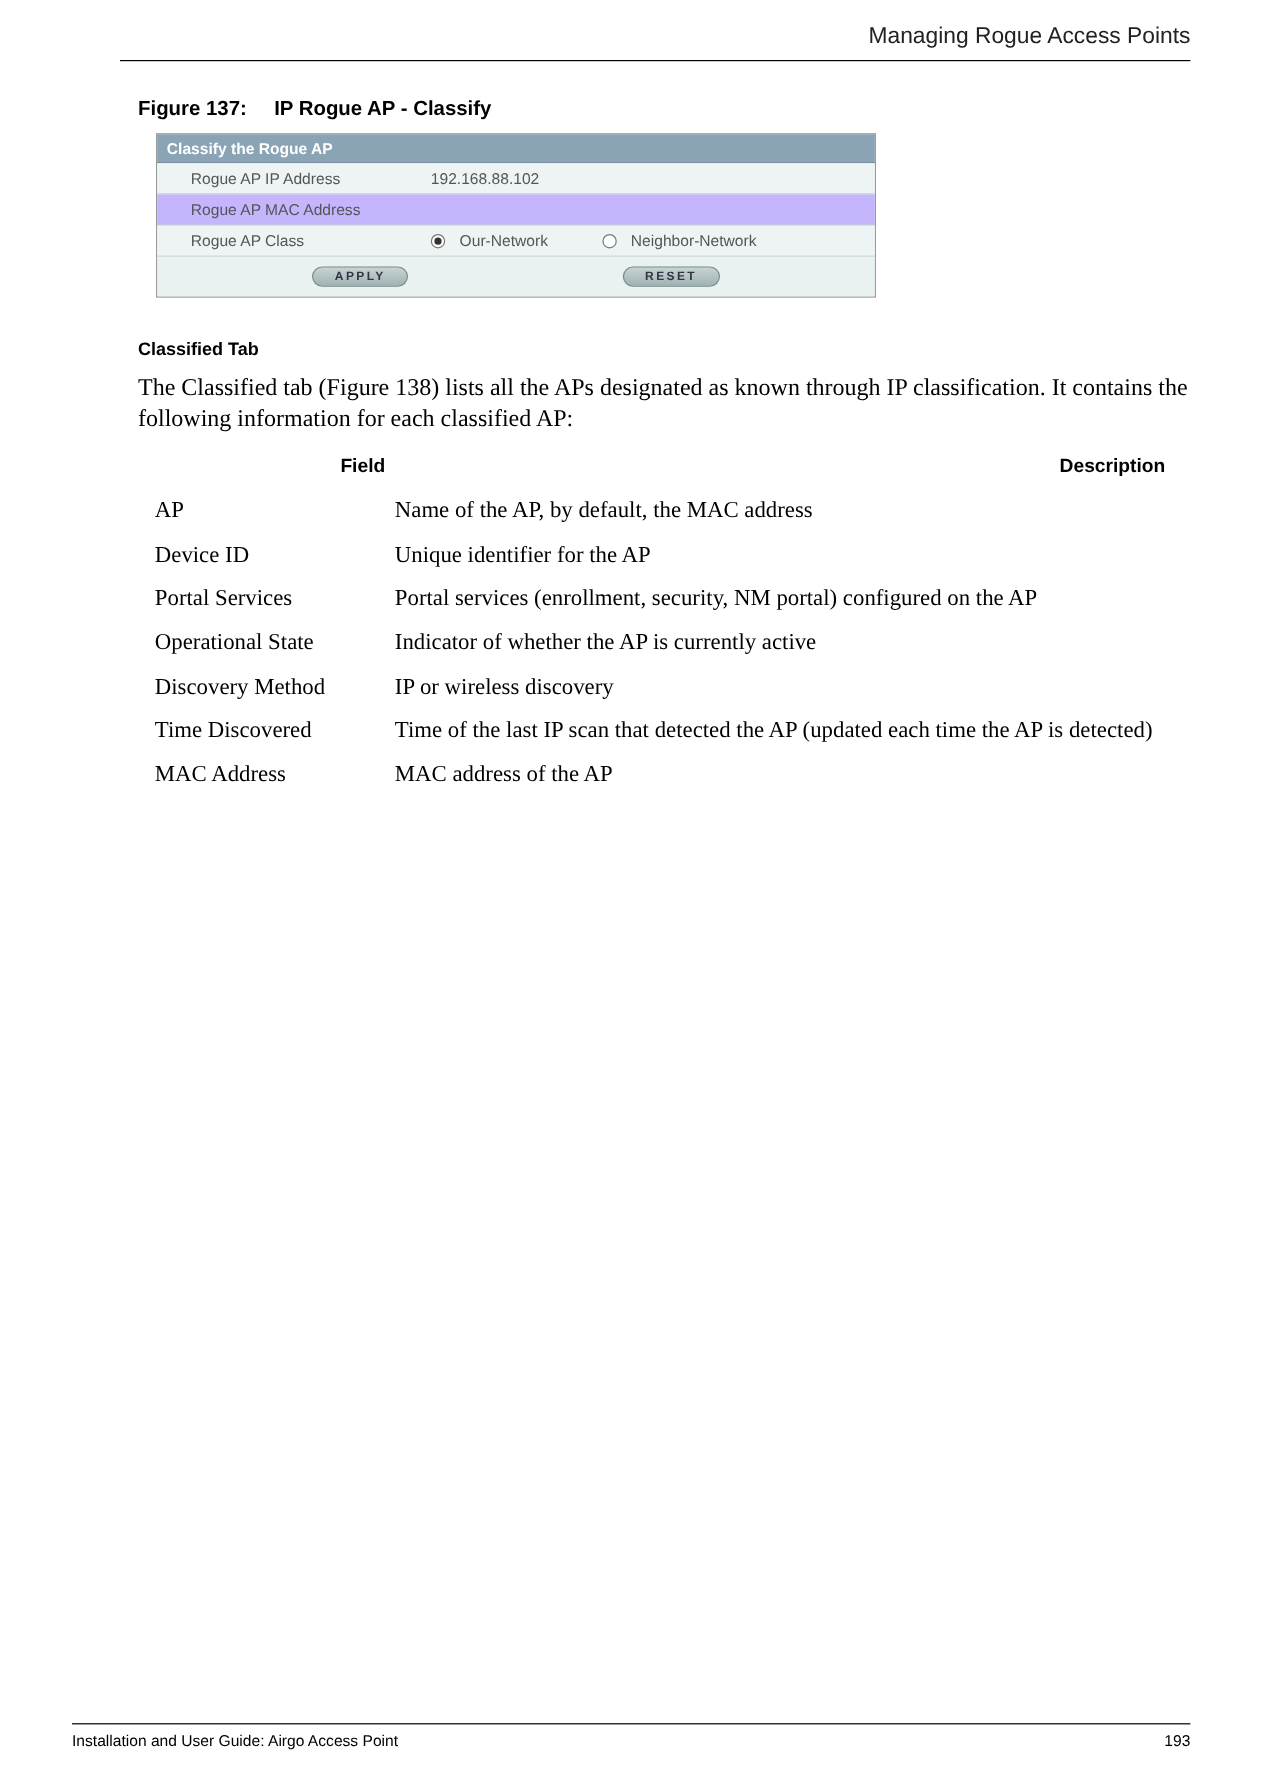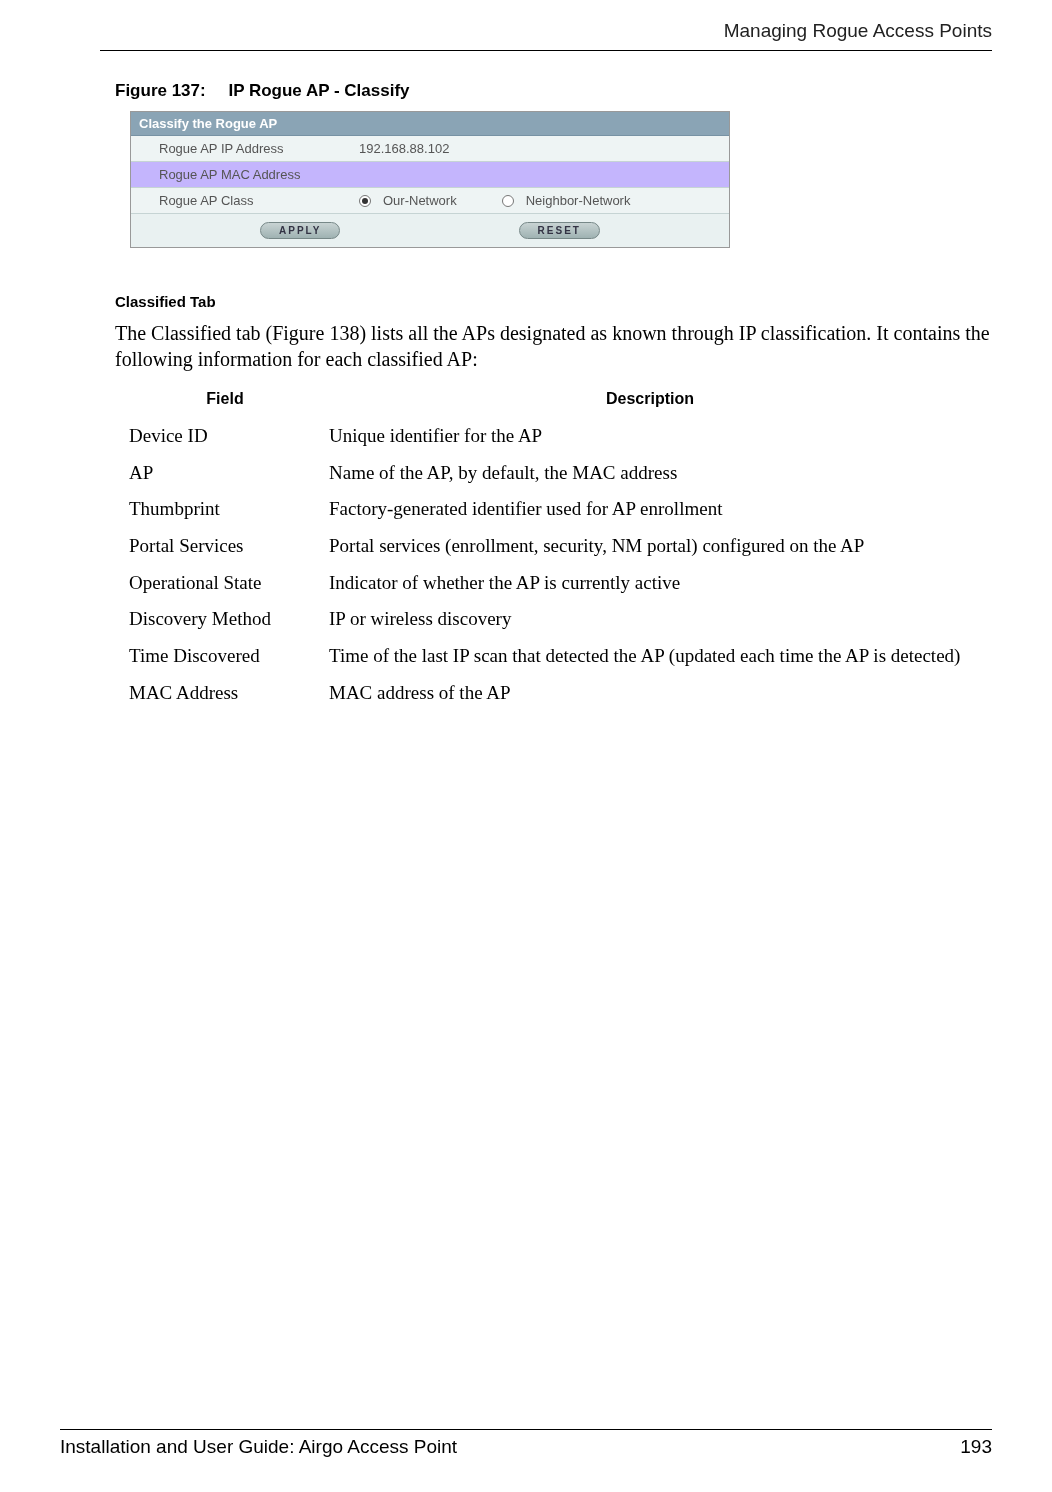--- a/index.html
+++ b/index.html
@@ -27,21 +27,21 @@
     .figure-caption {
       font-family: Arial, Helvetica, sans-serif;
       font-size: 17px;
       font-weight: bold;
       margin-bottom: 10px;
       margin-left: 15px;
     }
     .figure-caption .fno { margin-right: 18px; }
     .screenshot-wrap {
       margin-left: 30px;
-      margin-bottom: 45px;
+      margin-bottom: 35px;
     }
     .screenshot {
       width: 600px;
       background: #e9f1f1;
       border: 1px solid #999;
       font-family: Verdana, Arial, sans-serif;
       font-size: 13px;
       color: #333;
     }
     .ss-header {
@@ -113,21 +113,21 @@
       line-height: 1.3;
       margin-bottom: 12px;
     }
     .fields-table {
       margin-left: 25px;
       width: 850px;
       border-collapse: collapse;
       font-size: 19px;
     }
     .fields-table th {
-      text-align: center;
+      text-align: right;
       font-family: Arial, Helvetica, sans-serif;
       font-size: 16px;
       font-weight: bold;
       padding: 6px 4px 10px 4px;
     }
     .fields-table td {
       padding: 6px 4px;
       vertical-align: top;
       line-height: 1.3;
     }
@@ -140,21 +140,21 @@
     }
     .footer-rule {
       border: none;
       border-top: 1.5px solid #000;
       margin-bottom: 6px;
     }
     .footer-row {
       display: flex;
       justify-content: space-between;
       font-family: Arial, Helvetica, sans-serif;
-      font-size: 19px;
+      font-size: 13px;
     }
   </style>
 </head>
 <body>
 
 <div class="header">Managing Rogue Access Points</div>
 <hr class="header-rule">
 
 <div class="figure-caption">
   <span class="fno">Figure 137:</span>
@@ -197,30 +197,26 @@
 
 <table class="fields-table">
   <thead>
     <tr>
       <th>Field</th>
       <th>Description</th>
     </tr>
   </thead>
   <tbody>
     <tr>
+        <td class="field-col">AP</td>
+        <td>Name of the AP, by default, the MAC address</td>
+      </tr>
+    <tr>
         <td class="field-col">Device ID</td>
         <td>Unique identifier for the AP</td>
-      </tr>
-    <tr>
-        <td class="field-col">AP</td>
-        <td>Name of the AP, by default, the MAC address</td>
-      </tr>
-    <tr>
-        <td class="field-col">Thumbprint</td>
-        <td>Factory-generated identifier used for AP enrollment</td>
       </tr>
     <tr>
         <td class="field-col">Portal Services</td>
         <td>Portal services (enrollment, security, NM portal) configured on the AP</td>
       </tr>
     <tr>
         <td class="field-col">Operational State</td>
         <td>Indicator of whether the AP is currently active</td>
       </tr>
     <tr>

